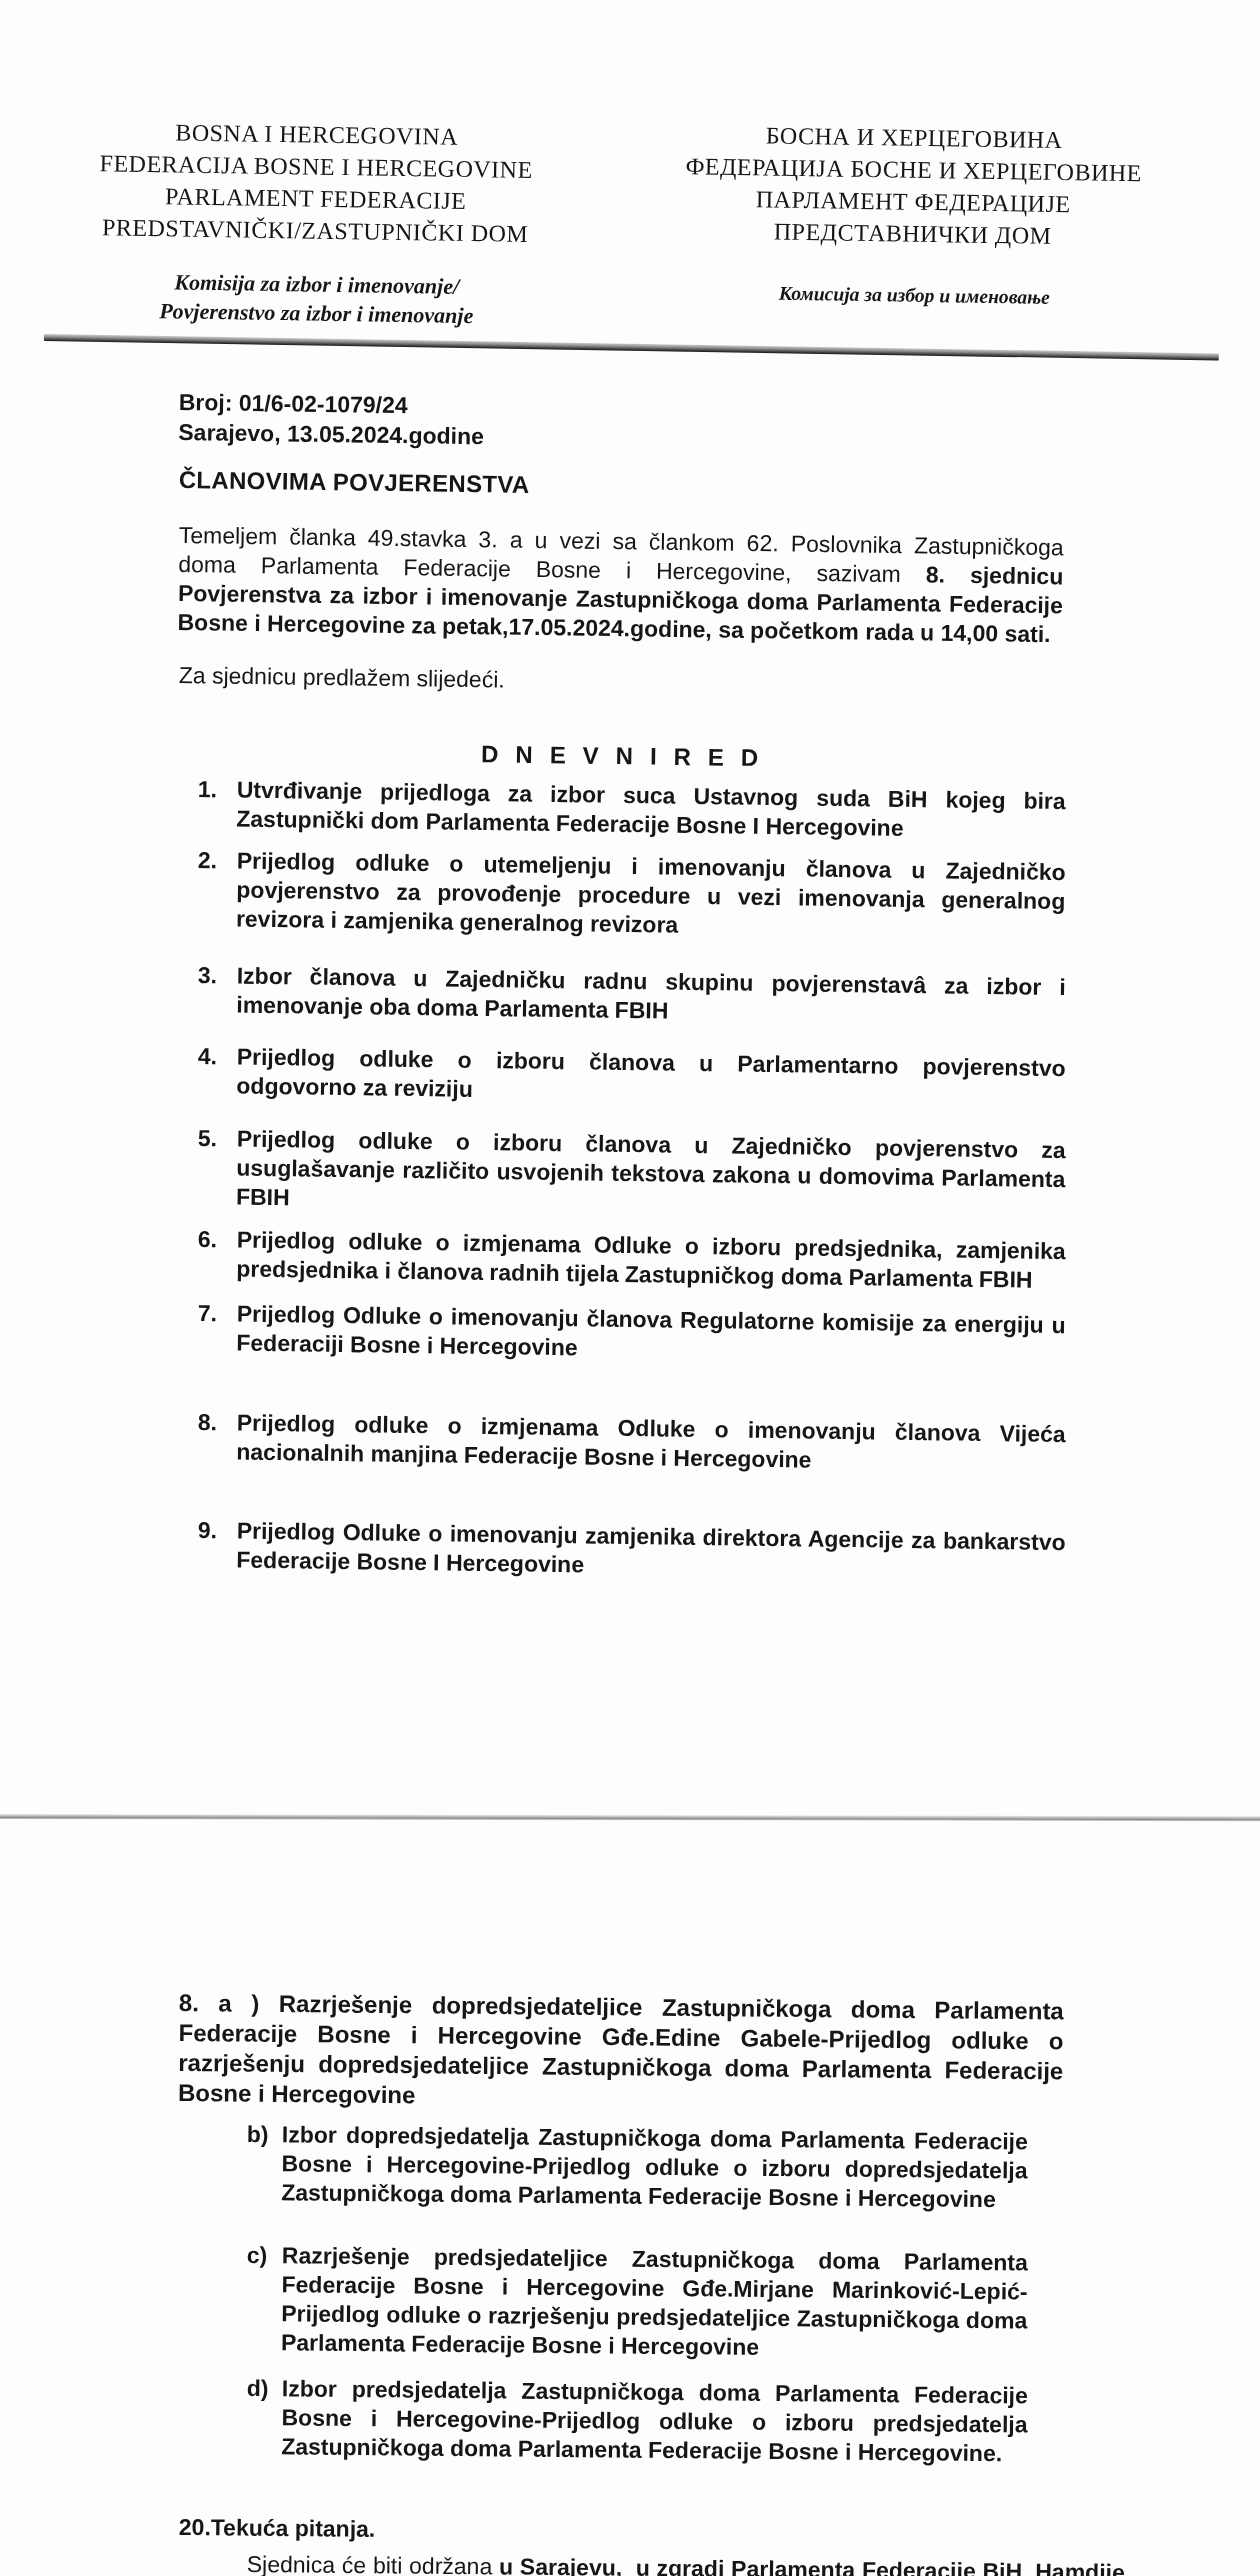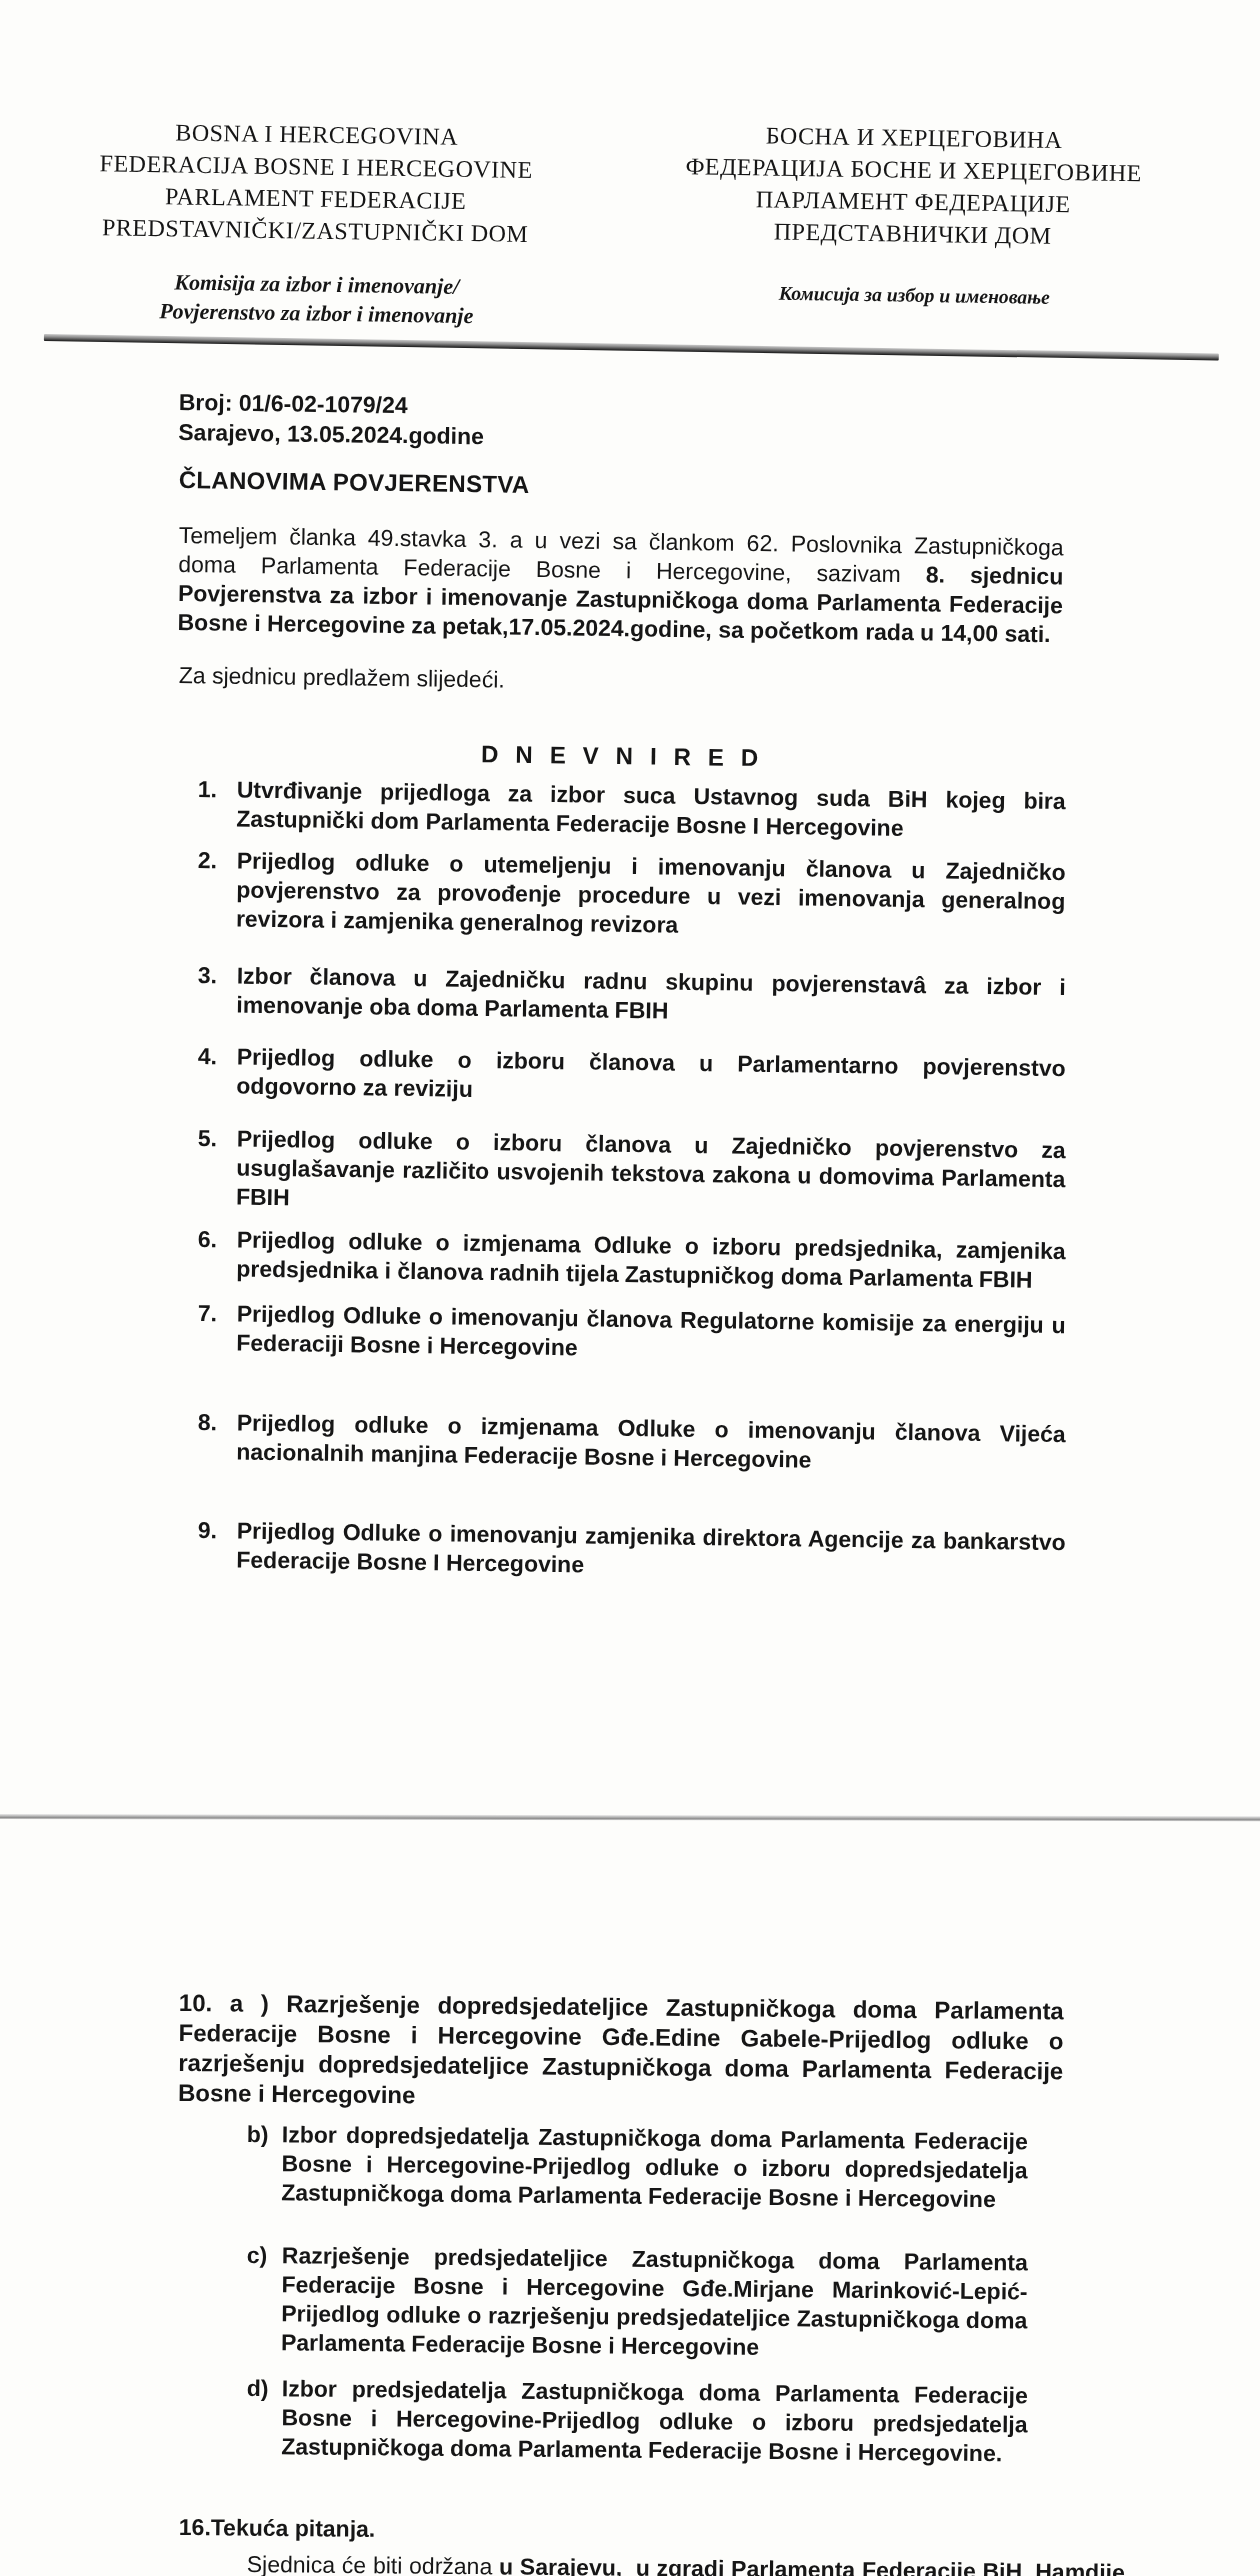--- a/index.html
+++ b/index.html
@@ -136,39 +136,39 @@
     <span>Prijedlog odluke o izmjenama Odluke o imenovanju članova Vijeća nacionalnih manjina Federacije Bosne i Hercegovine</span>
   </div>
   <div class="abs agitem skew1" style="top:1516px;">
     <span class="num">9.</span>
     <span>Prijedlog Odluke o imenovanju zamjenika direktora Agencije za bankarstvo Federacije Bosne I Hercegovine</span>
   </div>
 
   <div class="abs page-break"></div>
 
   <div class="abs item10 skew2" style="top:1988px;">
-    <span>10. a )</span>
+    <span>8. a )</span>
     <span>Razrješenje dopredsjedateljice Zastupničkoga doma Parlamenta Federacije Bosne i Hercegovine Gđe.Edine Gabele-Prijedlog odluke o razrješenju dopredsjedateljice Zastupničkoga doma Parlamenta Federacije Bosne i Hercegovine</span>
   </div>
 
   <div class="abs subitem skew2" style="top:2120px;">
     <span class="lab">b)</span>
     <span>Izbor dopredsjedatelja Zastupničkoga doma Parlamenta Federacije Bosne i Hercegovine-Prijedlog odluke o izboru dopredsjedatelja Zastupničkoga doma Parlamenta Federacije Bosne i Hercegovine</span>
   </div>
   <div class="abs subitem skew2" style="top:2241px;">
     <span class="lab">c)</span>
     <span>Razrješenje predsjedateljice Zastupničkoga doma Parlamenta Federacije Bosne i Hercegovine Gđe.Mirjane Marinković-Lepić-Prijedlog odluke o razrješenju predsjedateljice Zastupničkoga doma Parlamenta Federacije Bosne i Hercegovine</span>
   </div>
   <div class="abs subitem skew2" style="top:2374px;">
     <span class="lab">d)</span>
     <span>Izbor predsjedatelja Zastupničkoga doma Parlamenta Federacije Bosne i Hercegovine-Prijedlog odluke o izboru predsjedatelja Zastupničkoga doma Parlamenta Federacije Bosne i Hercegovine.</span>
   </div>
 
   <div class="abs item11 skew2" style="top:2514px;">
-    <span>16.</span><span>Tekuća pitanja.</span>
+    <span>20.</span><span>Tekuća pitanja.</span>
   </div>
 
   <div class="abs loc skew2" style="top:2549px;">
     <span>Sjednica će biti održana </span><span class="b pre">u Sarajevu,  u zgradi Parlamenta Federacije BiH, Hamdije Kreševljakovića br.3., u sali broj 103/I.</span>
   </div>
 
 </div>
 
 
 </body></html>

